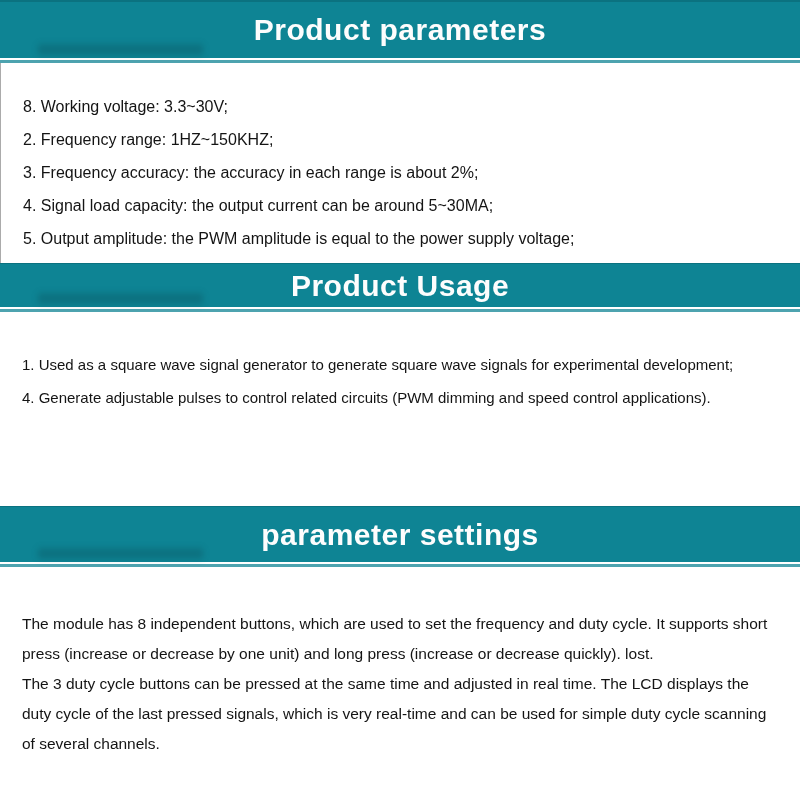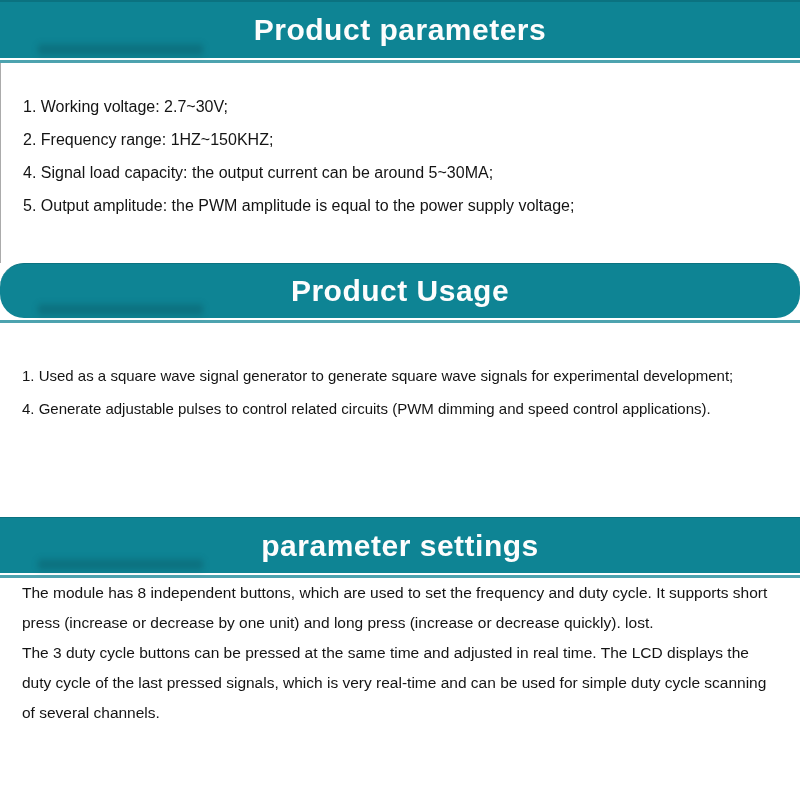--- a/index.html
+++ b/index.html
@@ -22,21 +22,21 @@
     position: relative;
     width: 100%;
     background: #0e8494;
     border-top: 2px solid #0b7280;
     box-sizing: border-box;
     display: flex;
     align-items: center;
     justify-content: center;
   }
   .banner-1 { height: 58px; }
-  .banner-2 { height: 55px; border-top-width: 1px; border-radius: 24px; }
+  .banner-2 { height: 44px; border-top-width: 1px; }
   .banner-3 { height: 56px; border-top-width: 1px; }
   .banner-title {
     color: #fdfdfd;
     font-size: 30px;
     letter-spacing: 0.5px;
     white-space: nowrap;
   }
   .banner-underline {
     width: 100%;
     height: 3px;
@@ -76,20 +76,21 @@
     height: 194px;
     padding-top: 36px;
   }
   .content-usage .line {
     font-size: 15px;
     line-height: 33px;
     white-space: nowrap;
   }
   .content-settings {
     height: 222px;
+    padding-top: 42px;
     position: relative;
     border-radius: 11px;
   }
   .content-settings .line {
     font-size: 15.5px;
     line-height: 30px;
     white-space: nowrap;
   }
 </style>
 </head>
@@ -97,22 +98,23 @@
 
 <div class="section-header">
   <div class="banner banner-1">
     <div class="watermark"></div>
     <span class="banner-title">Product parameters</span>
   </div>
   <div class="banner-underline"></div>
 </div>
 
 <div class="content content-parameters">
-  <div class="line">1. Working voltage: 2.7~30V;</div>
+  <div class="line">8. Working voltage: 3.3~30V;</div>
   <div class="line">2. Frequency range: 1HZ~150KHZ;</div>
+  <div class="line">3. Frequency accuracy: the accuracy in each range is about 2%;</div>
   <div class="line">4. Signal load capacity: the output current can be around 5~30MA;</div>
   <div class="line">5. Output amplitude: the PWM amplitude is equal to the power supply voltage;</div>
 </div>
 
 <div class="section-header">
   <div class="banner banner-2">
     <div class="watermark"></div>
     <span class="banner-title">Product Usage</span>
   </div>
   <div class="banner-underline"></div>

